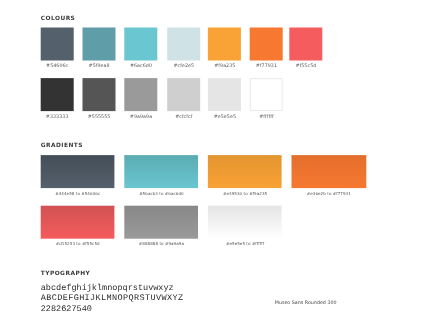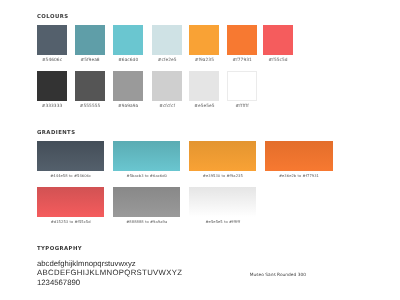--- a/index.html
+++ b/index.html
@@ -32,21 +32,21 @@
   .grad{position:absolute;width:67.3px;height:29.5px;}
   .grad-box{width:67.3px;height:29.5px;}
   .grad-label{
     position:absolute;top:33.3px;left:0;width:67.3px;text-align:center;
     font-family:"DejaVu Sans",sans-serif;
     font-size:3.7px;color:#575757;white-space:nowrap;letter-spacing:0.05px;
   }
 
   .type-sample{
     position:absolute;left:37px;
-    font-family:Liberation Sans, sans-serif;font-weight:200;
+    font-family:Liberation Mono, monospace;font-weight:200;
     font-size:7.75px;color:#2a2a2a;white-space:nowrap;
   }
   .type-name{
     position:absolute;
     font-family:"DejaVu Sans",sans-serif;font-weight:400;
     font-size:4.35px;color:#3f3f3f;white-space:nowrap;
   }
 </style>
 </head>
 <body>
@@ -138,17 +138,17 @@
       <div class="grad" style="left: 152.2px; top: 46px;">
         <div class="grad-box" style="background: linear-gradient(rgb(229, 229, 229), rgb(255, 255, 255));"></div>
         <div class="grad-label">#e5e5e5 to #ffffff</div>
       </div>
     </div>
 
   <div class="section-title" id="t-typography">TYPOGRAPHY</div>
   <div id="type-block">
       <div class="type-sample" style="top: 258.7px;">abcdefghijklmnopqrstuvwxyz</div>
       <div class="type-sample" style="top: 268.3px; letter-spacing: 0.34px;">ABCDEFGHIJKLMNOPQRSTUVWXYZ</div>
-      <div class="type-sample" style="top: 277.9px;">1234567890</div>
+      <div class="type-sample" style="top: 277.9px;">2282627540</div>
       <div class="type-name" style="left: 249.8px; top: 272.8px;">Museo Sans Rounded 300</div>
     </div>
 
 </div>
 
 </body></html>

